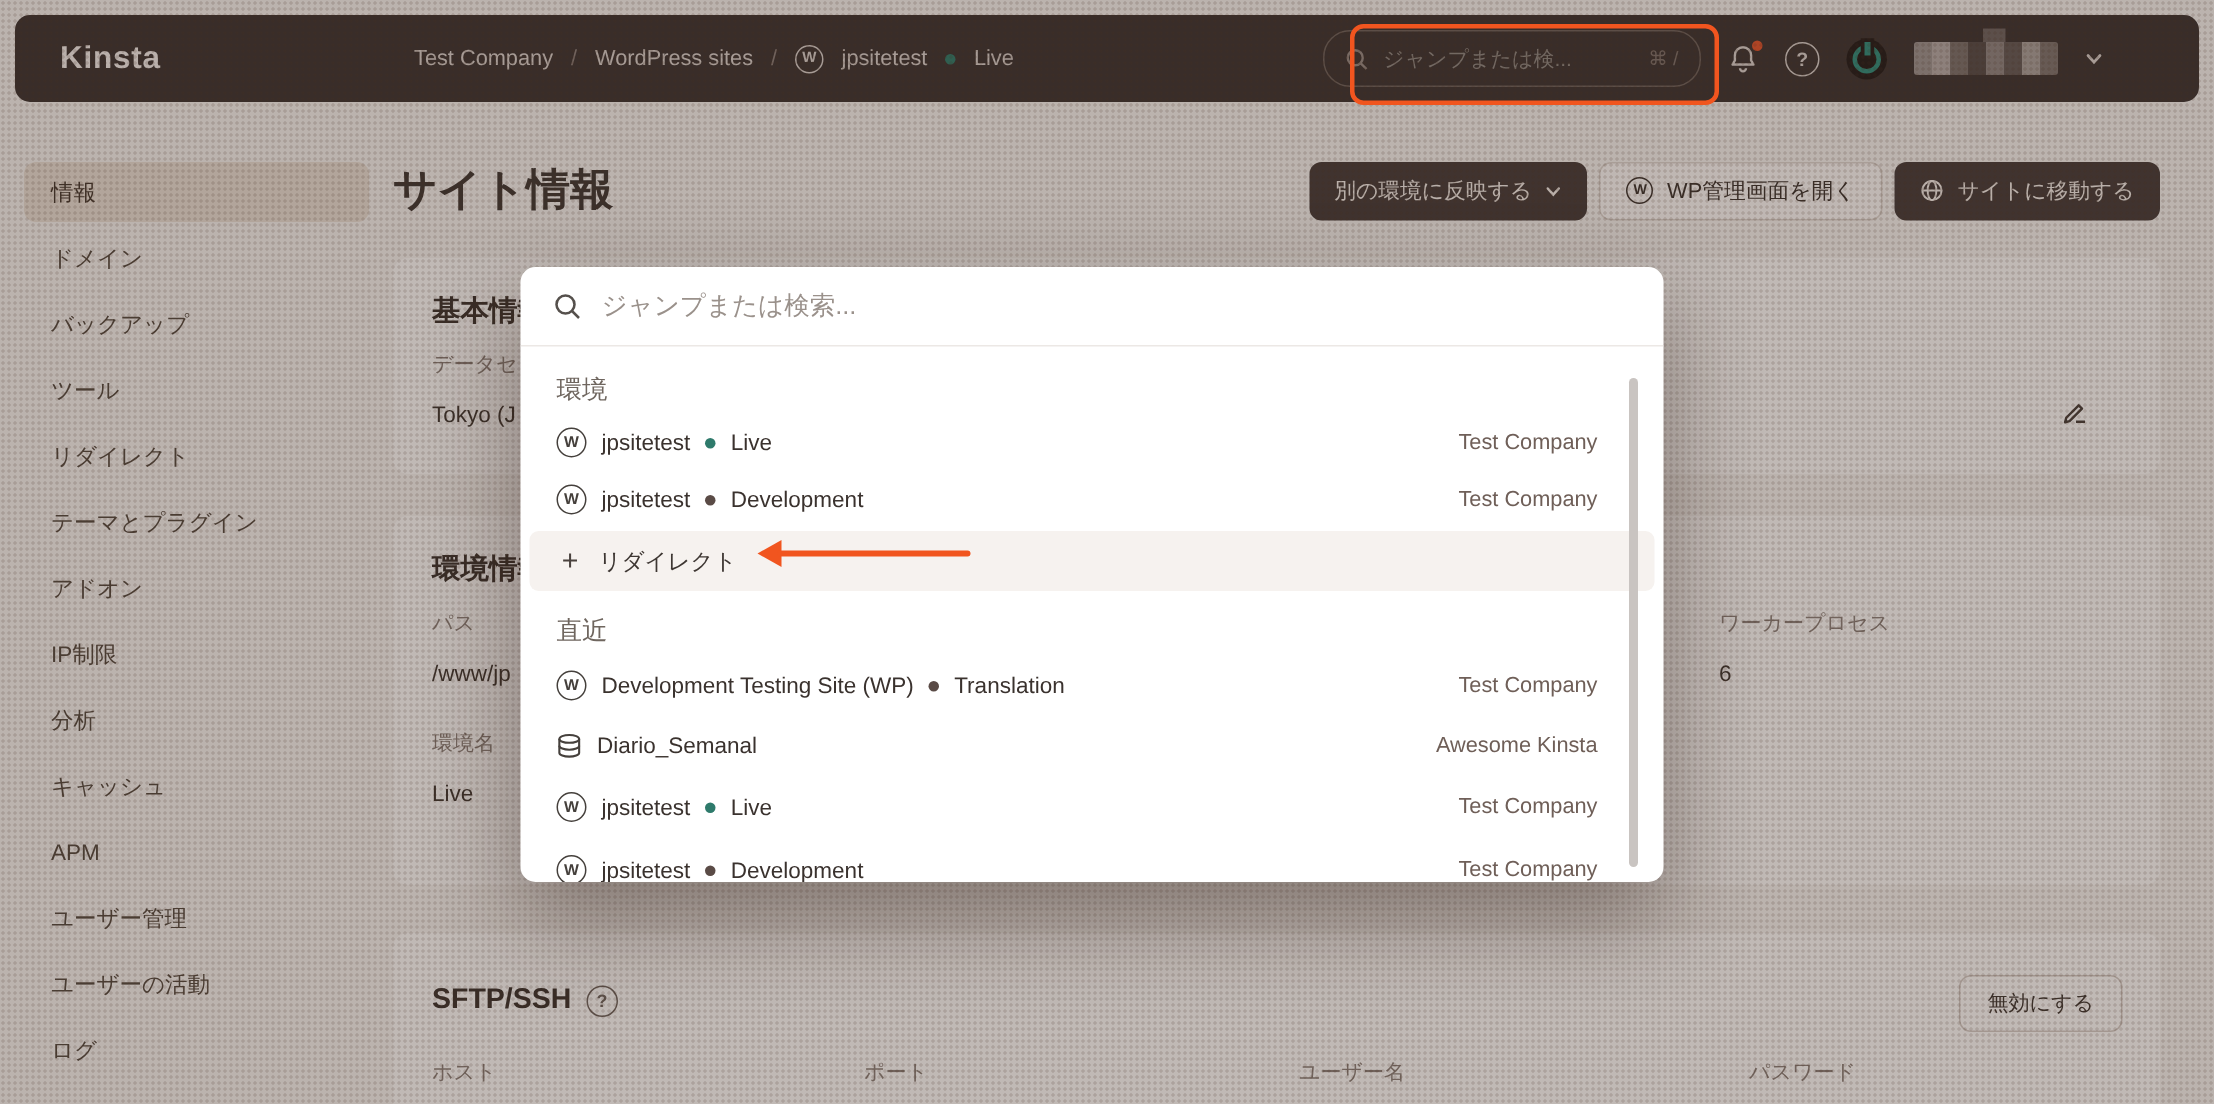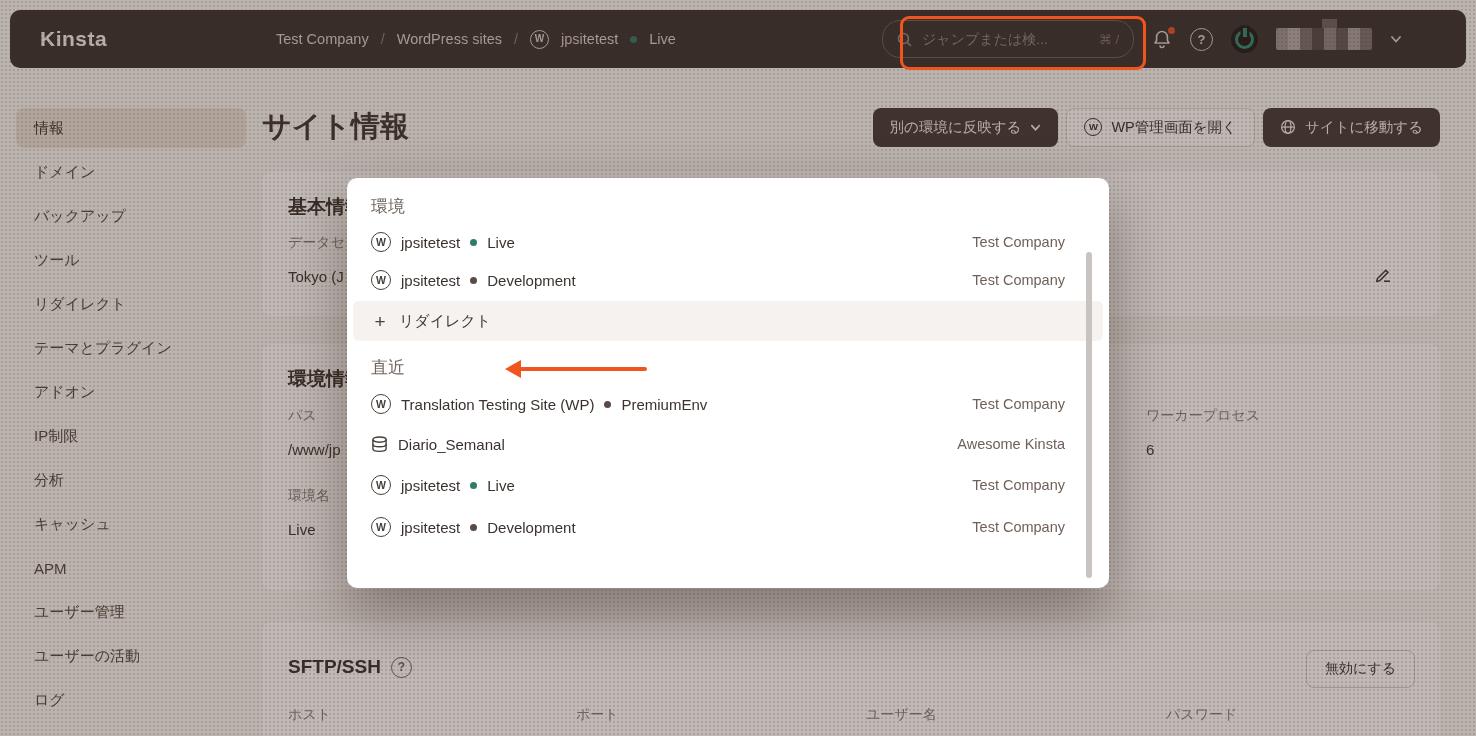--- a/index.html
+++ b/index.html
@@ -220,20 +220,27 @@
     <span>ホスト</span>
     <span>ポート</span>
     <span>ユーザー名</span>
     <span>パスワード</span>
   </div>
 </section>
 
 <div class="dim"></div>
 
 <div class="palette">
+  <div class="pal-search">
+    <svg width="18" height="18" viewBox="0 0 18 18" fill="none" stroke="currentColor" stroke-width="1.7">
+        <circle cx="8" cy="8" r="6"></circle>
+        <line x1="12.5" y1="12.5" x2="17" y2="17"></line>
+      </svg>
+    <input type="text" placeholder="ジャンプまたは検索..." style="">
+  </div>
 
   <div class="pal-list">
     <div class="pal-label">環境</div>
 
     <div class="pal-row">
       <span class="wp-badge">W</span>
       <span>jpsitetest</span>
       <span class="dot live"></span>
       <span>Live</span>
       <span class="company">Test Company</span>
@@ -249,23 +256,23 @@
 
     <div class="pal-row create">
       <span class="plus">+</span>
       <span>リダイレクト</span>
     </div>
 
     <div class="pal-label" style="padding-top:13px;">直近</div>
 
     <div class="pal-row" style="height:40px;">
       <span class="wp-badge">W</span>
-      <span>Translation Testing Site (WP)</span>
+      <span>Development Testing Site (WP)</span>
       <span class="dot dev"></span>
-      <span>PremiumEnv</span>
+      <span>Translation</span>
       <span class="company">Test Company</span>
     </div>
 
     <div class="pal-row" style="height:40px;">
       <span class="db-icon">
         <svg width="17" height="17" viewBox="0 0 17 17" fill="none" stroke="currentColor" stroke-width="1.4">
             <ellipse cx="8.5" cy="3.6" rx="6.6" ry="2.6"></ellipse>
             <path d="M1.9 3.6v4.6c0 1.5 3 2.6 6.6 2.6s6.6-1.1 6.6-2.6V3.6"></path>
             <path d="M1.9 8.2v4.6c0 1.5 3 2.6 6.6 2.6s6.6-1.1 6.6-2.6V8.2"></path>
           </svg>

